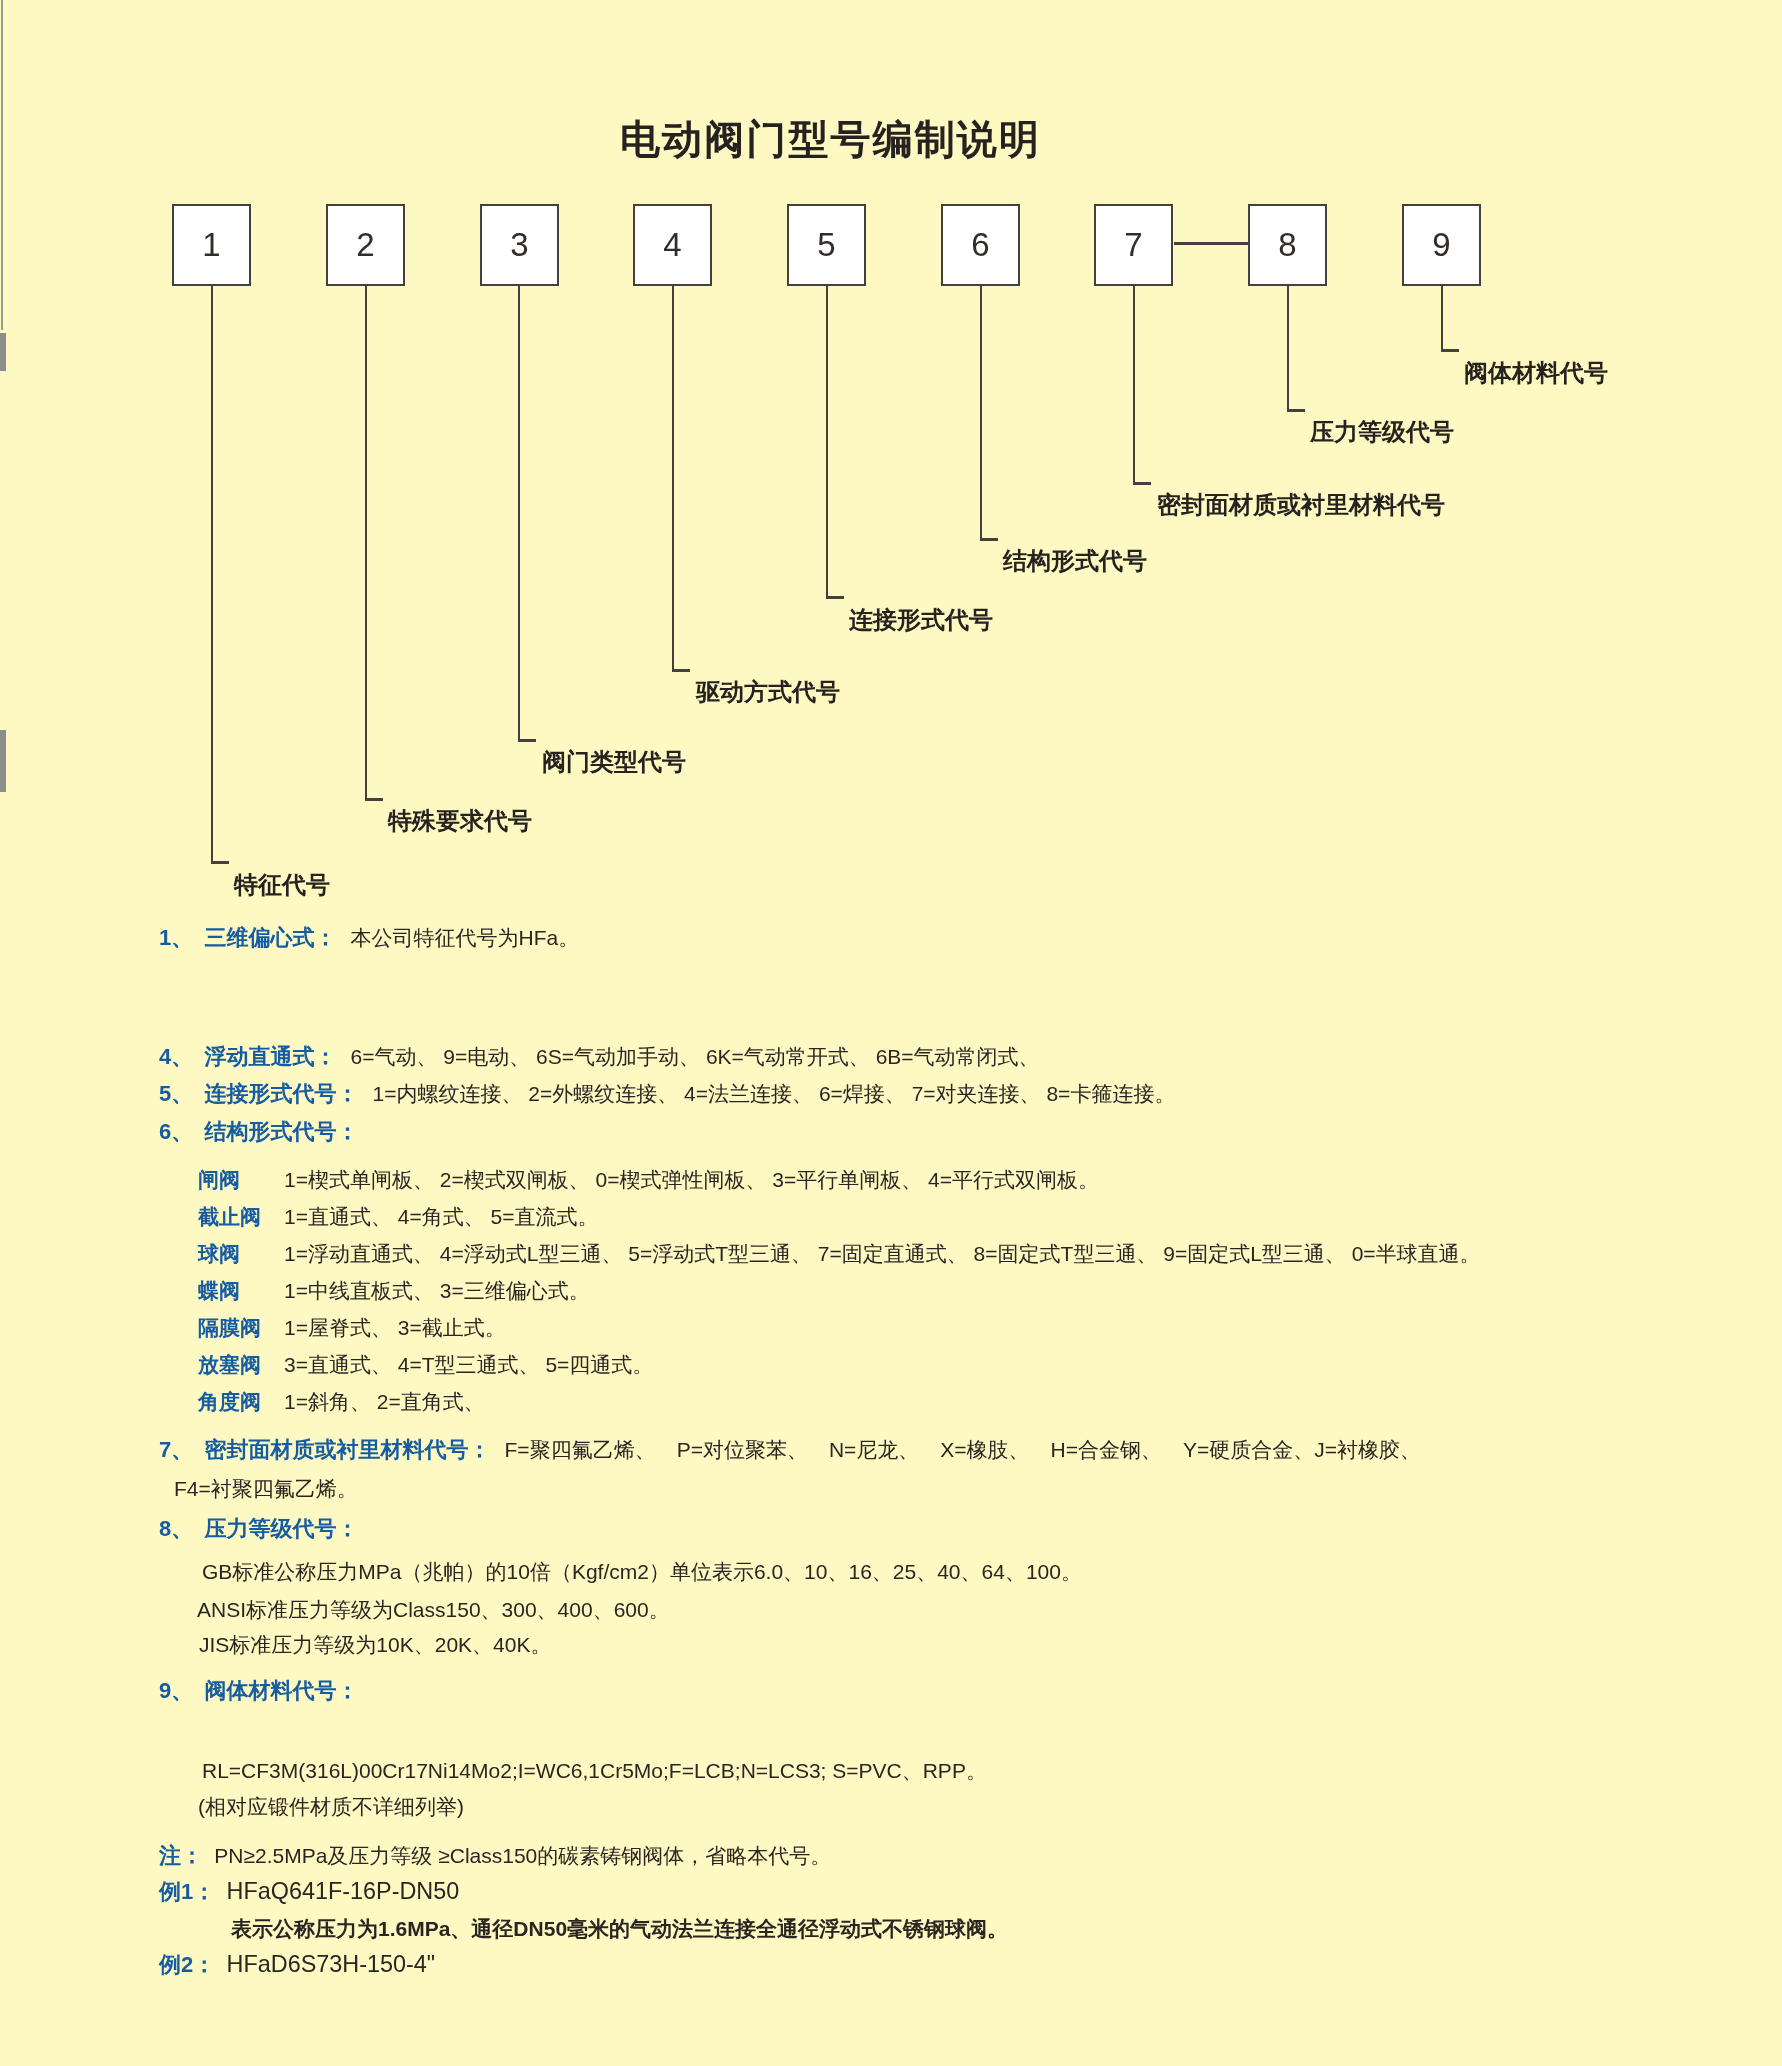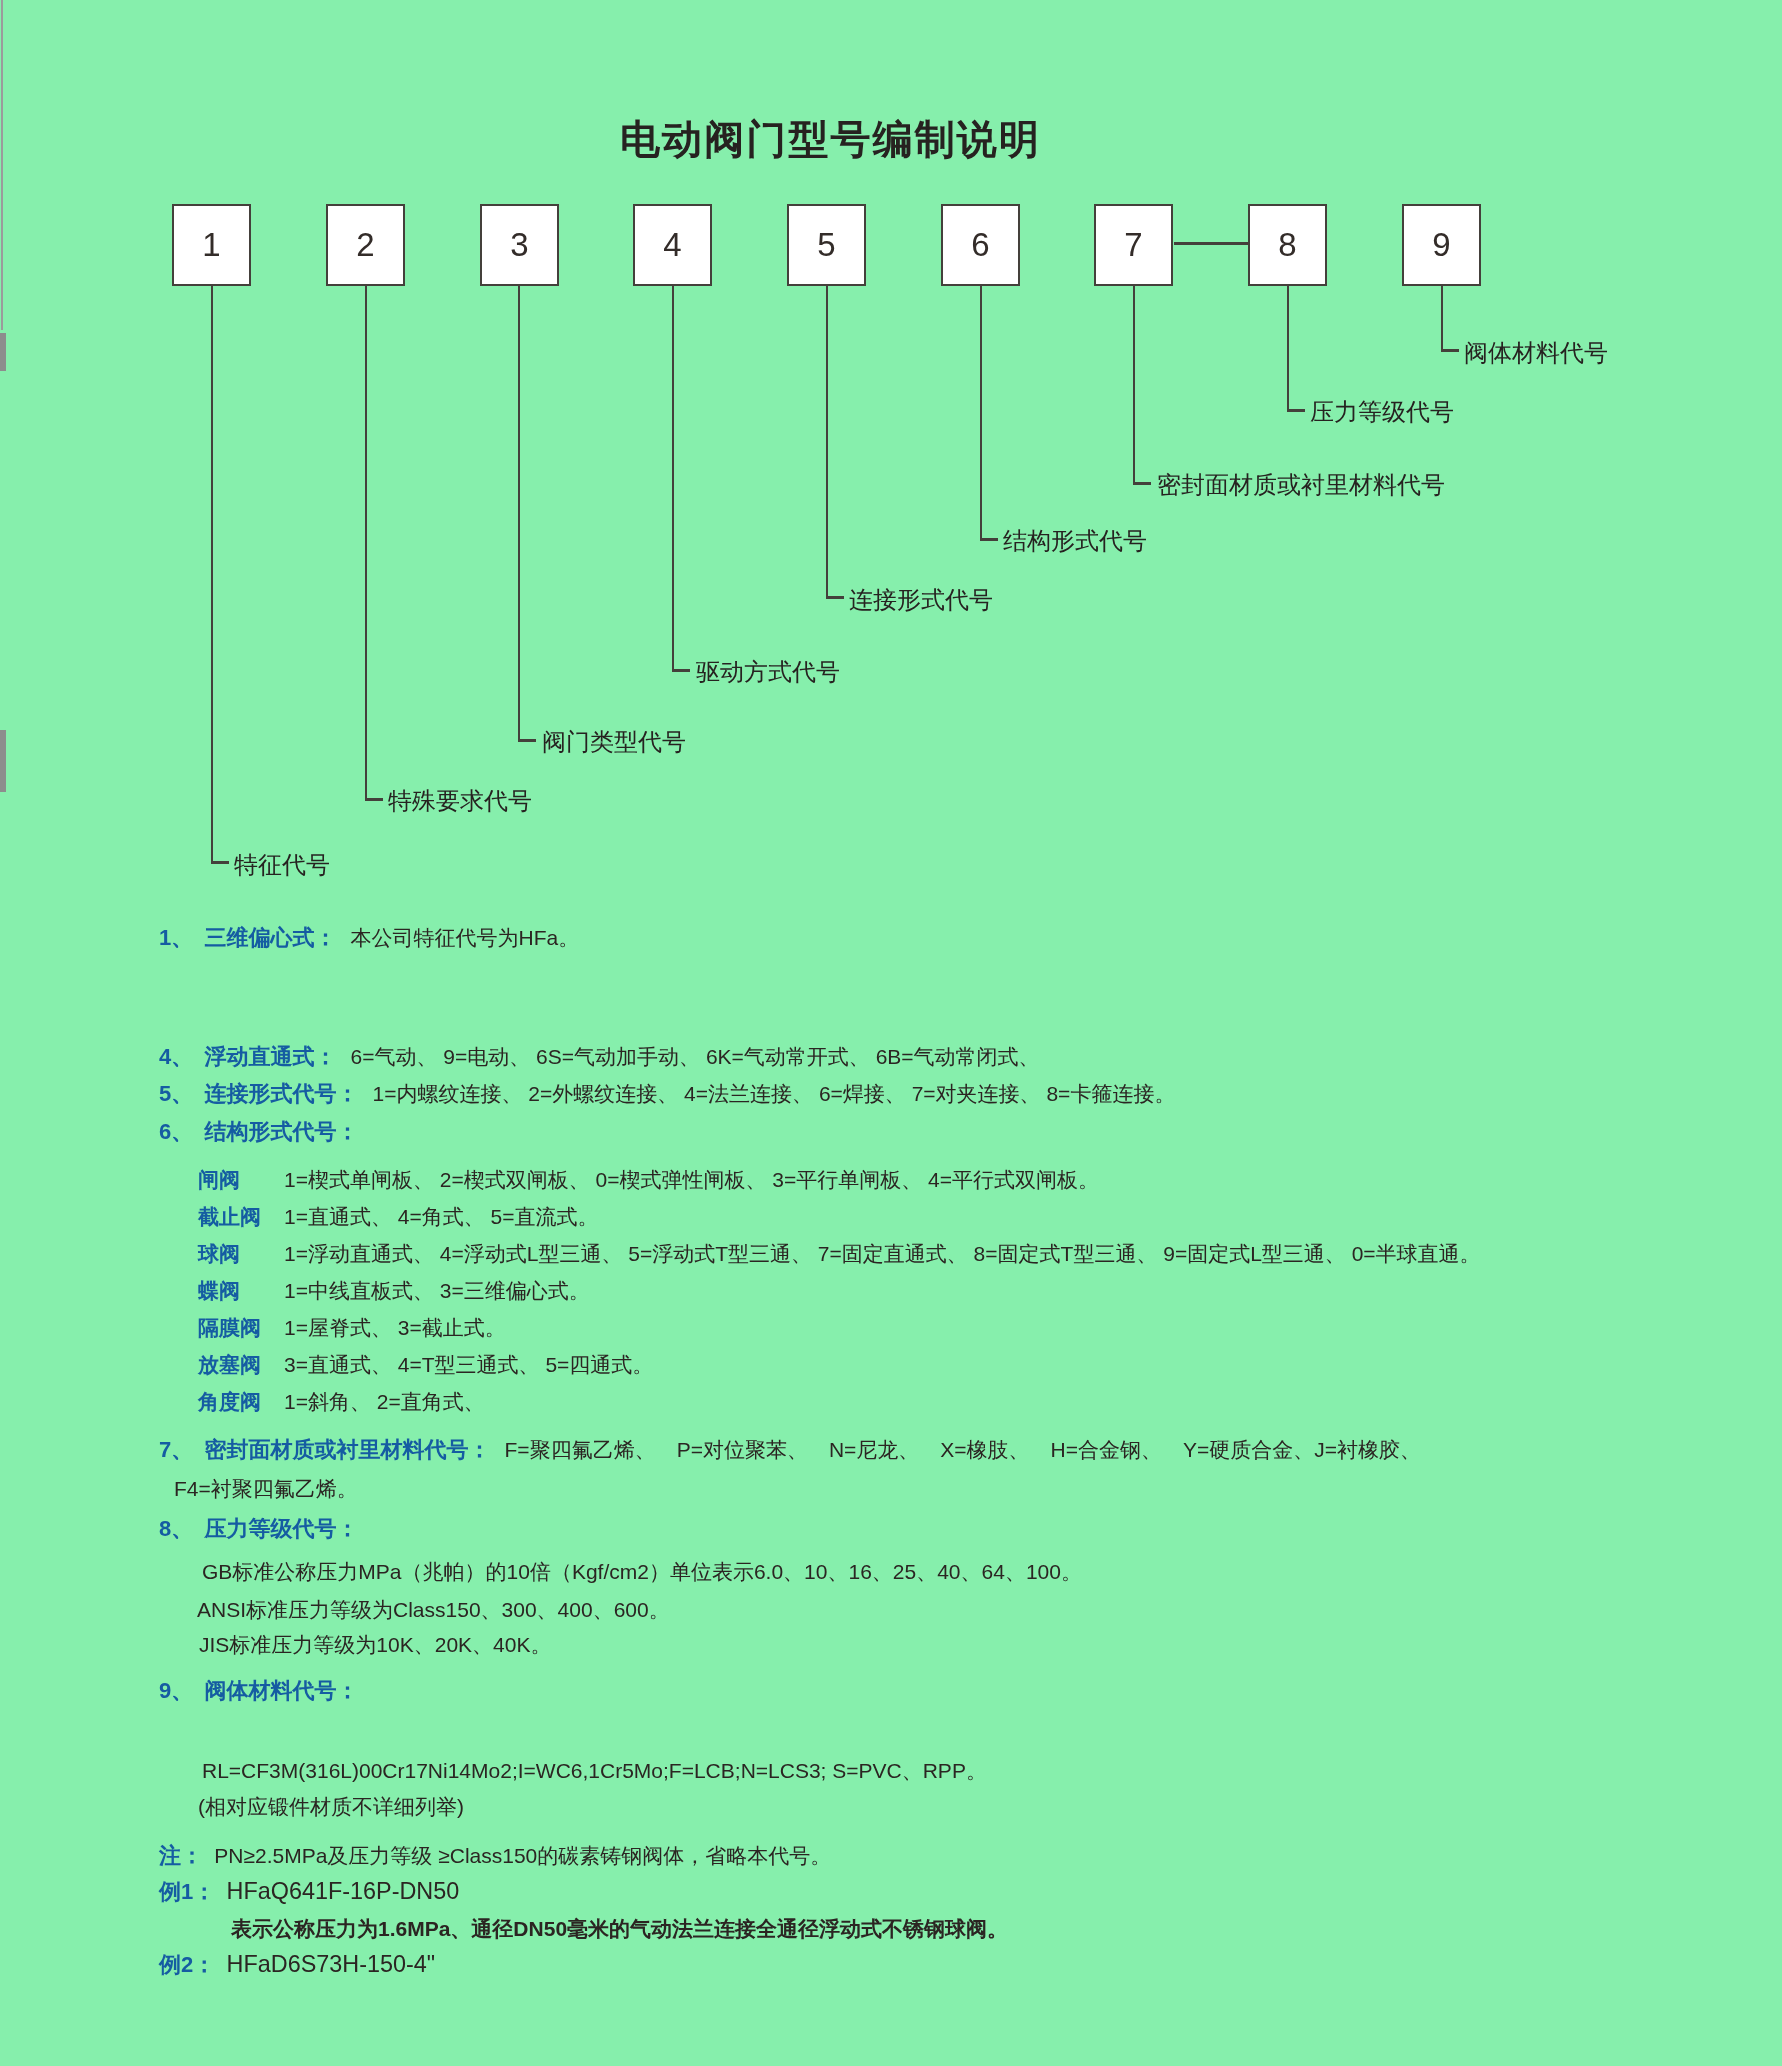--- a/index.html
+++ b/index.html
@@ -1,19 +1,19 @@
 <!DOCTYPE html>
 <html style="font-size:11.3px"><head>
 <meta charset="utf-8">
 <style>
   html,body { margin:0; padding:0; background:#ffffff; }
   .page {
     position:relative;
     width:1782px; height:2066px;
-    background:#86efac;
+    background:#fef9c3;
     font-family:"Liberation Sans","DejaVu Sans",sans-serif;
     color:#2b2522;
     overflow:hidden;
   }
   
   .mark-line { position:absolute; left:1.4px; top:0; width:2.1px; height:330px; background:#9b9b9b; }
   .mark-bar1 { position:absolute; left:0; top:333px; width:5.7px; height:38px; background:#8d8d8d; }
   .mark-bar2 { position:absolute; left:0; top:730px; width:5.7px; height:62px; background:#8d8d8d; }
 
   .title {
@@ -27,22 +27,22 @@
     position:absolute; top:204px; width:79px; height:82px;
     box-sizing:border-box; border:2.1px solid #44403b; background:#ffffff;
     display:flex; align-items:center; justify-content:center;
     font-size:33px; color:#332c29; font-weight:400;
     border-bottom-width:2.8px; border-right-width:2.1px;
   }
   .vline { position:absolute; width:2.1px; background:#44403b; }
   .stub  { position:absolute; height:2.8px; background:#44403b; }
   .hconn { position:absolute; height:2.8px; background:#44403b; top:242px; left:1174px; width:74px; }
   .dlabel {
-    position:absolute; font-size:24px; line-height:27px; font-weight:normal;
-    color:#262220; white-space:nowrap;
+    position:absolute; font-size:24px; line-height:27px; font-weight:bold;
+    color:#262220; white-space:nowrap;margin-top:20px;
   }
 
   
   .trow { position:absolute; left:159px; white-space:nowrap; font-size:21px; line-height:27px; }
   .tnum   { color:#155ca2; font-weight:bold; font-size:22px; margin-right:11.3px; }
   .tlabel { color:#155ca2; font-weight:bold; font-size:22px; margin-right:14px; }
   .tcontent { color:#2b2522; }
   .vrow { position:absolute; left:198px; white-space:nowrap; font-size:21px; line-height:27px; }
   .vname { display:inline-block; width:86px; color:#155ca2; font-weight:bold; }
   .subline { position:absolute; left:202px; white-space:nowrap; font-size:21px; line-height:27px; color:#2b2522; }

